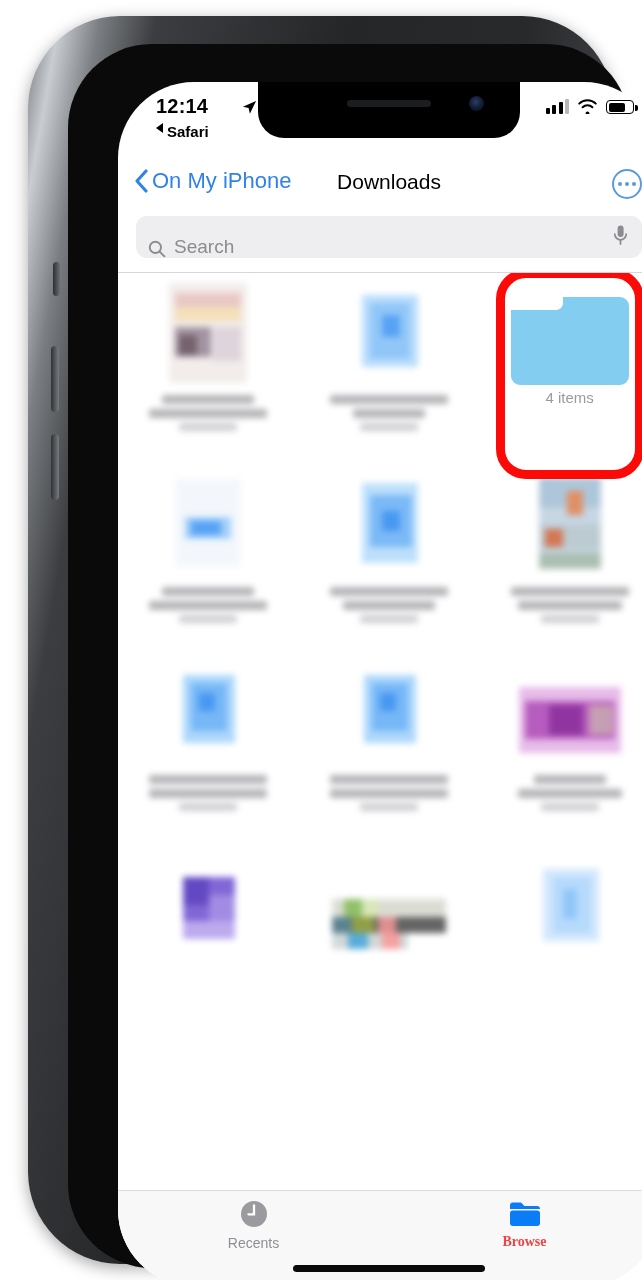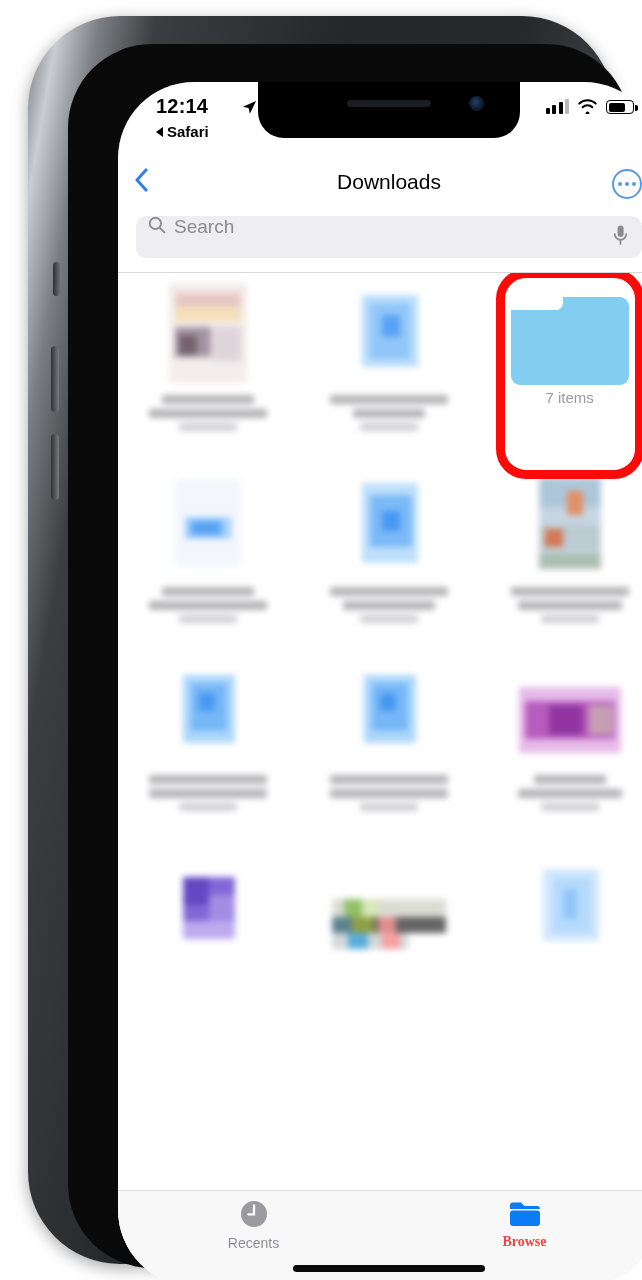--- a/index.html
+++ b/index.html
@@ -58,39 +58,39 @@
   .sig i { width:4px; background:#000; border-radius:1px; display:block; }
   .sig i:nth-child(1){height:6px;} .sig i:nth-child(2){height:9px;}
   .sig i:nth-child(3){height:12px;} .sig i:nth-child(4){height:15px; background:#b9b9b9;}
   .batt { width:28px; height:14px; border:1.8px solid #000; border-radius:4px; position:relative; }
   .batt::after { content:""; position:absolute; right:-4.5px; top:4px; width:2.5px; height:6px;
     background:#000; border-radius:0 2px 2px 0; }
   .batt-fill { position:absolute; left:1.5px; top:1.5px; height:calc(100% - 3px); width:62%;
     background:#000; border-radius:2px; }
 
   
-  .backapp { position:absolute; left:38px; top:41px; z-index:31; display:flex; align-items:center; gap:4px;
+  .backapp { position:absolute; left:38px; top:41px; z-index:31; display:flex; gap:4px;
     font-size:15px; font-weight:700; color:#000; }
   .backapp .tri { width:0;height:0;border-top:5px solid transparent;border-bottom:5px solid transparent;
     border-right:7px solid #000; }
 
   
   .navbar { position:absolute; left:0; top:76px; width:100%; height:52px; z-index:20; }
   .nav-back { position:absolute; left:16px; top:10px; display:flex; align-items:center; gap:4px;
     color:#3182e8; font-size:22px; }
   .nav-title { position:absolute; left:50%; transform:translateX(-50%); top:12px;
     font-size:21px; font-weight:400; color:#000; }
   .nav-more { position:absolute; right:18px; top:11px; width:30px; height:30px; border-radius:50%;
     border:2px solid #5a9be0; display:flex; align-items:center; justify-content:center; gap:3px; }
   .nav-more i { width:4px; height:4px; border-radius:50%; background:#5a9be0; display:block; }
 
   
   .searchwrap { position:absolute; left:0; top:128px; width:100%; height:62px; z-index:15; }
   .searchbar { position:absolute; left:18px; right:18px; top:6px; height:42px; background:#eeeef0;
-    border-radius:11px; display:flex; align-items:flex-start; padding:0 12px; }
+    border-radius:11px; display:flex; align-items:flex-end; padding:0 12px; }
   .search-ph { font-size:19px; color:#8b8b90; margin-left:8px; }
   .search-mic { position:absolute; right:14px; top:50%; transform:translateY(-50%); }
   .hairline { position:absolute; left:0; top:190px; width:100%; height:1px; background:#d8d8dc; z-index:14; }
 
   
   .grid { position:absolute; left:0; top:191px; width:100%; bottom:96px; overflow:hidden; z-index:10; }
   .row { display:flex; }
   .cell { width:33.333%; display:flex; flex-direction:column; align-items:center; }
   .thumb-box { height:112px; display:flex; align-items:flex-end; justify-content:center; }
   
@@ -174,20 +174,21 @@
         <div class="backapp">
           <span class="tri"></span>
           <span>Safari</span>
         </div>
 
         <div class="navbar">
           <div class="nav-back">
             <svg width="14" height="24" viewBox="0 0 14 24">
               <path d="M12 2 L3 12 L12 22" stroke="#3182e8" stroke-width="3.1" fill="none" stroke-linecap="round" stroke-linejoin="round"></path>
             </svg>
+            <span>On My iPhone</span>
           </div>
           <div class="nav-title">Downloads</div>
           <div class="nav-more">
             <i></i>
               <i></i>
               <i></i>
           </div>
         </div>
 
         <div class="searchwrap">
@@ -245,21 +246,21 @@
             </div>
 
             <div class="cell highlight">
               <div class="hl-ring"></div>
               <div class="thumb-box">
                 <div class="folder-ico">
                   <div class="back"></div>
                   <div class="tab"></div>
                 </div>
               </div>
-              <div class="folder-sub">7 items</div>
+              <div class="folder-sub">4 items</div>
             </div>
           </div>
 
           <div class="row" style="margin-top:34px;">
             <div class="cell">
               <div class="thumb-box">
                 <svg class="px" width="94" height="104" viewBox="0 0 94 104">
                   <rect x="14" y="6" width="66" height="88" fill="#f3f7fc"></rect>
                   <rect x="24" y="44" width="46" height="22" fill="#9fcdf9"></rect>
                   <rect x="30" y="48" width="30" height="14" fill="#4f9ef5"></rect>

